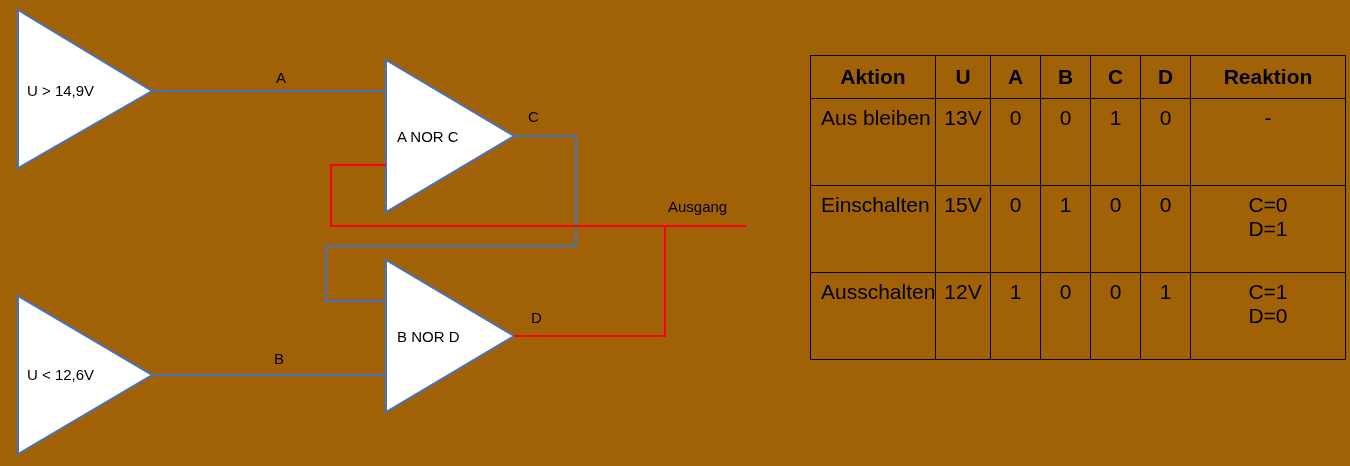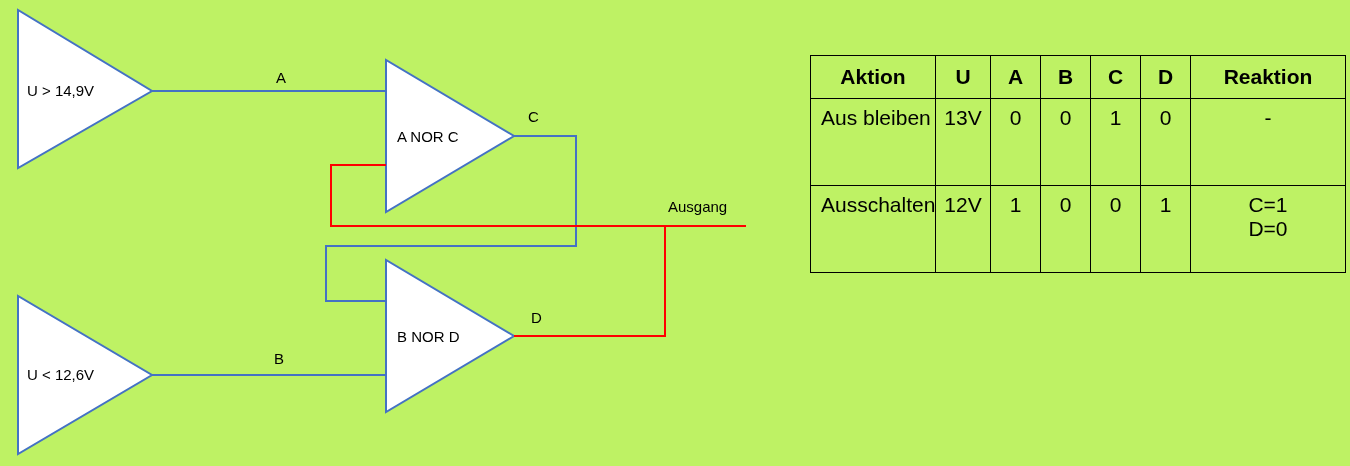--- a/index.html
+++ b/index.html
@@ -1,20 +1,20 @@
 <!DOCTYPE html>
 <html><head>
 <meta charset="utf-8">
 <style>
   html,body{margin:0;padding:0;background:#ffffff;}
   .canvas{
     position:relative;
     width:1350px;
     height:466px;
-    background:#bef264;
+    background:#a16207;
     font-family:"Liberation Sans", sans-serif;
     color:#000;
     overflow:hidden;
   }
   svg.diagram{position:absolute;left:0;top:0;}
   svg .shape{fill:#ffffff;stroke-width:2px;}
   svg .wire{fill:none;stroke-width:2px;}
   svg text{
     font-family:"Liberation Sans", sans-serif;
     font-size:15px;
@@ -113,20 +113,30 @@
         <tr>
           <td class="cell-aktion">Aus bleiben</td>
           <td>13V</td>
           <td>0</td>
           <td>0</td>
           <td>1</td>
           <td>0</td>
           <td>-</td>
         </tr>
         <tr>
+          <td class="cell-aktion">Einschalten</td>
+          <td>15V</td>
+          <td>0</td>
+          <td>1</td>
+          <td>0</td>
+          <td>0</td>
+          <td>C=0
+D=1</td>
+        </tr>
+        <tr>
           <td class="cell-aktion">Ausschalten</td>
           <td>12V</td>
           <td>1</td>
           <td>0</td>
           <td>0</td>
           <td>1</td>
           <td>C=1
 D=0</td>
         </tr>
       </tbody>

